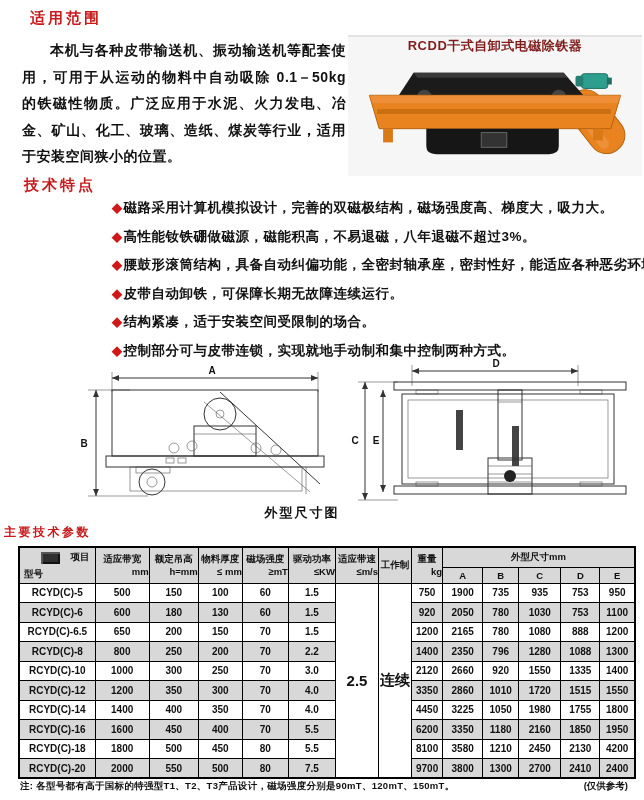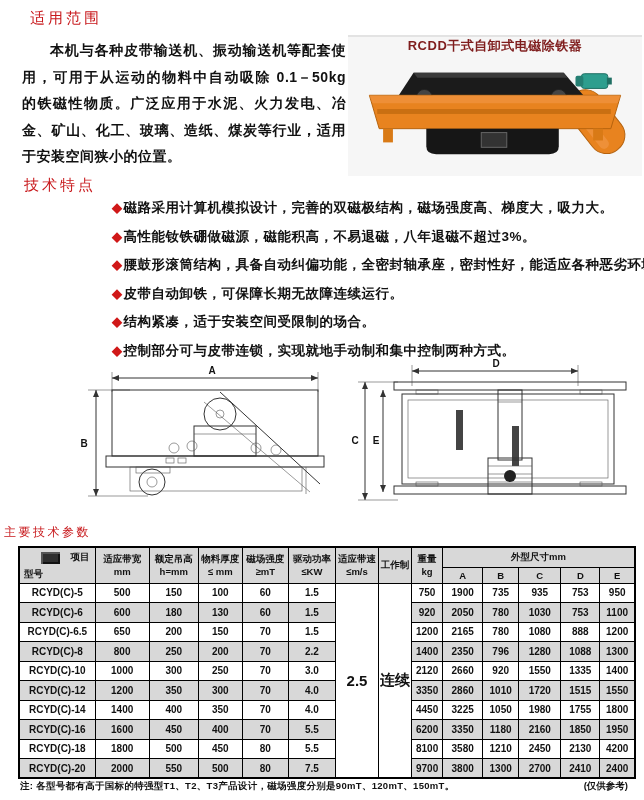--- a/index.html
+++ b/index.html
@@ -2,21 +2,21 @@
 <html><head>
 <meta charset="utf-8">
 <style>
   * { margin:0; padding:0; box-sizing:border-box; }
   html,body { background:#fff; }
   #page {
     position:relative; width:644px; height:800px; background:#ffffff;
     font-family:"Liberation Sans", sans-serif; color:#111; overflow:hidden;
   }
   .red-heading {
-    position:absolute; color:#c8191c; font-weight:normal; font-size:15px;
+    position:absolute; color:#c8191c; font-weight:bold; font-size:15px;
     letter-spacing:3px; white-space:nowrap;
   }
   #scope-heading { left:30px; top:9px; }
   #features-heading { left:24px; top:176px; }
   #params-heading { left:4px; top:524px; font-size:12px; letter-spacing:2.5px; }
   #scope-paragraph {
     position:absolute; left:22px; top:37px; width:324px;
     font-size:14px; font-weight:bold; line-height:26.5px;
     text-align:justify; text-indent:2em; letter-spacing:0.5px;
   }
@@ -56,21 +56,21 @@
   #spec-table th, #spec-table td {
     border:1px solid #000; text-align:center; vertical-align:middle;
     padding:0; overflow:hidden;
   }
   #spec-table th { background:#d8d8d8; font-size:9.5px; font-weight:bold; }
   #spec-table thead tr:first-child th { height:20px; }
   #spec-table thead tr:last-child  th { height:16px; }
   #spec-table td { font-size:10px; font-weight:bold; height:19.5px; background:#fff; }
   #spec-table tr.stripe td { background:#d8d8d8; }
   #spec-table td.merged { background:#fff; font-size:15px; }
-  .hdr-unit { font-size:9.5px; }
+  .hdr-unit { font-size:9.5px;text-align:right; }
   th.corner {
     position:relative;
     background:
       linear-gradient(to bottom right,
         rgba(0,0,0,0) calc(50% - 0.7px), #000 calc(50% - 0.7px),
         #000 calc(50% + 0.7px), rgba(0,0,0,0) calc(50% + 0.7px)),
       #d8d8d8;
   }
   .corner-top-right  { position:absolute; right:5px; top:3px;  font-size:9.5px;margin-left:45px; }
   .corner-bottom-left{ position:absolute; left:4px; bottom:2px; font-size:9.5px; }
@@ -211,20 +211,21 @@
     <line class="sketch-thin" x1="138" y1="116" x2="182" y2="116"></line>
     <line class="sketch-thin" x1="138" y1="124" x2="182" y2="124"></line>
     <circle cx="160" cy="118" r="6" fill="#222"></circle>
     <rect class="sketch" x="44" y="128" width="232" height="8"></rect>
     <rect class="sketch-thin" x="66" y="32" width="22" height="4"></rect>
     <rect class="sketch-thin" x="230" y="32" width="22" height="4"></rect>
     <rect class="sketch-thin" x="66" y="124" width="22" height="4"></rect>
     <rect class="sketch-thin" x="230" y="124" width="22" height="4"></rect>
   </svg>
 
+  <div id="diagram-caption">外型尺寸图</div>
 
   <div id="params-heading" class="red-heading">主要技术参数</div>
 
   <table id="spec-table">
     <colgroup>
       <col style="width:76px">
         <col style="width:54px">
         <col style="width:49px">
       <col style="width:44px">
         <col style="width:46px">

